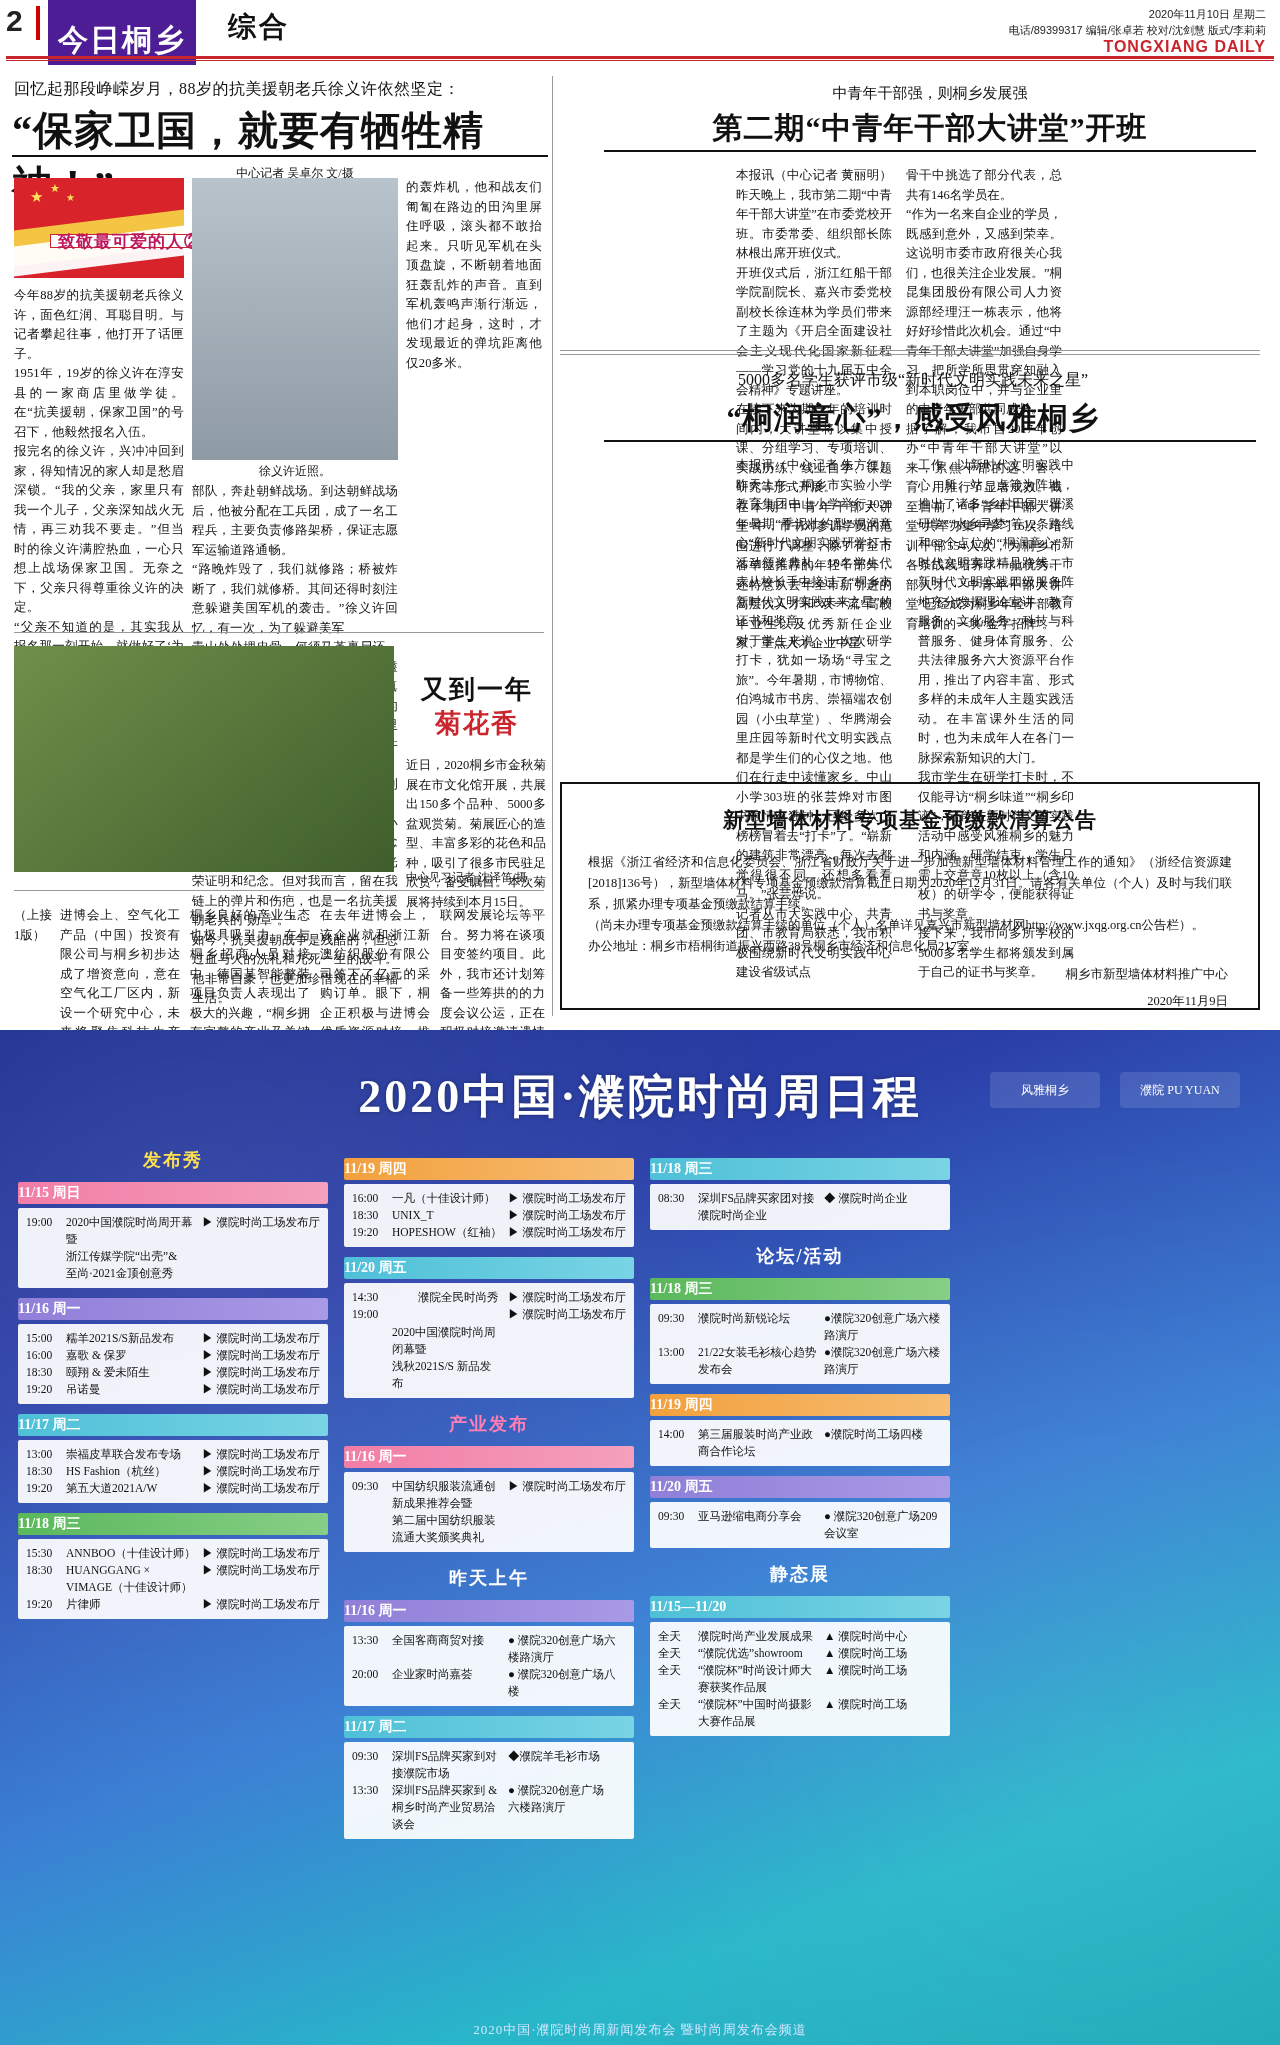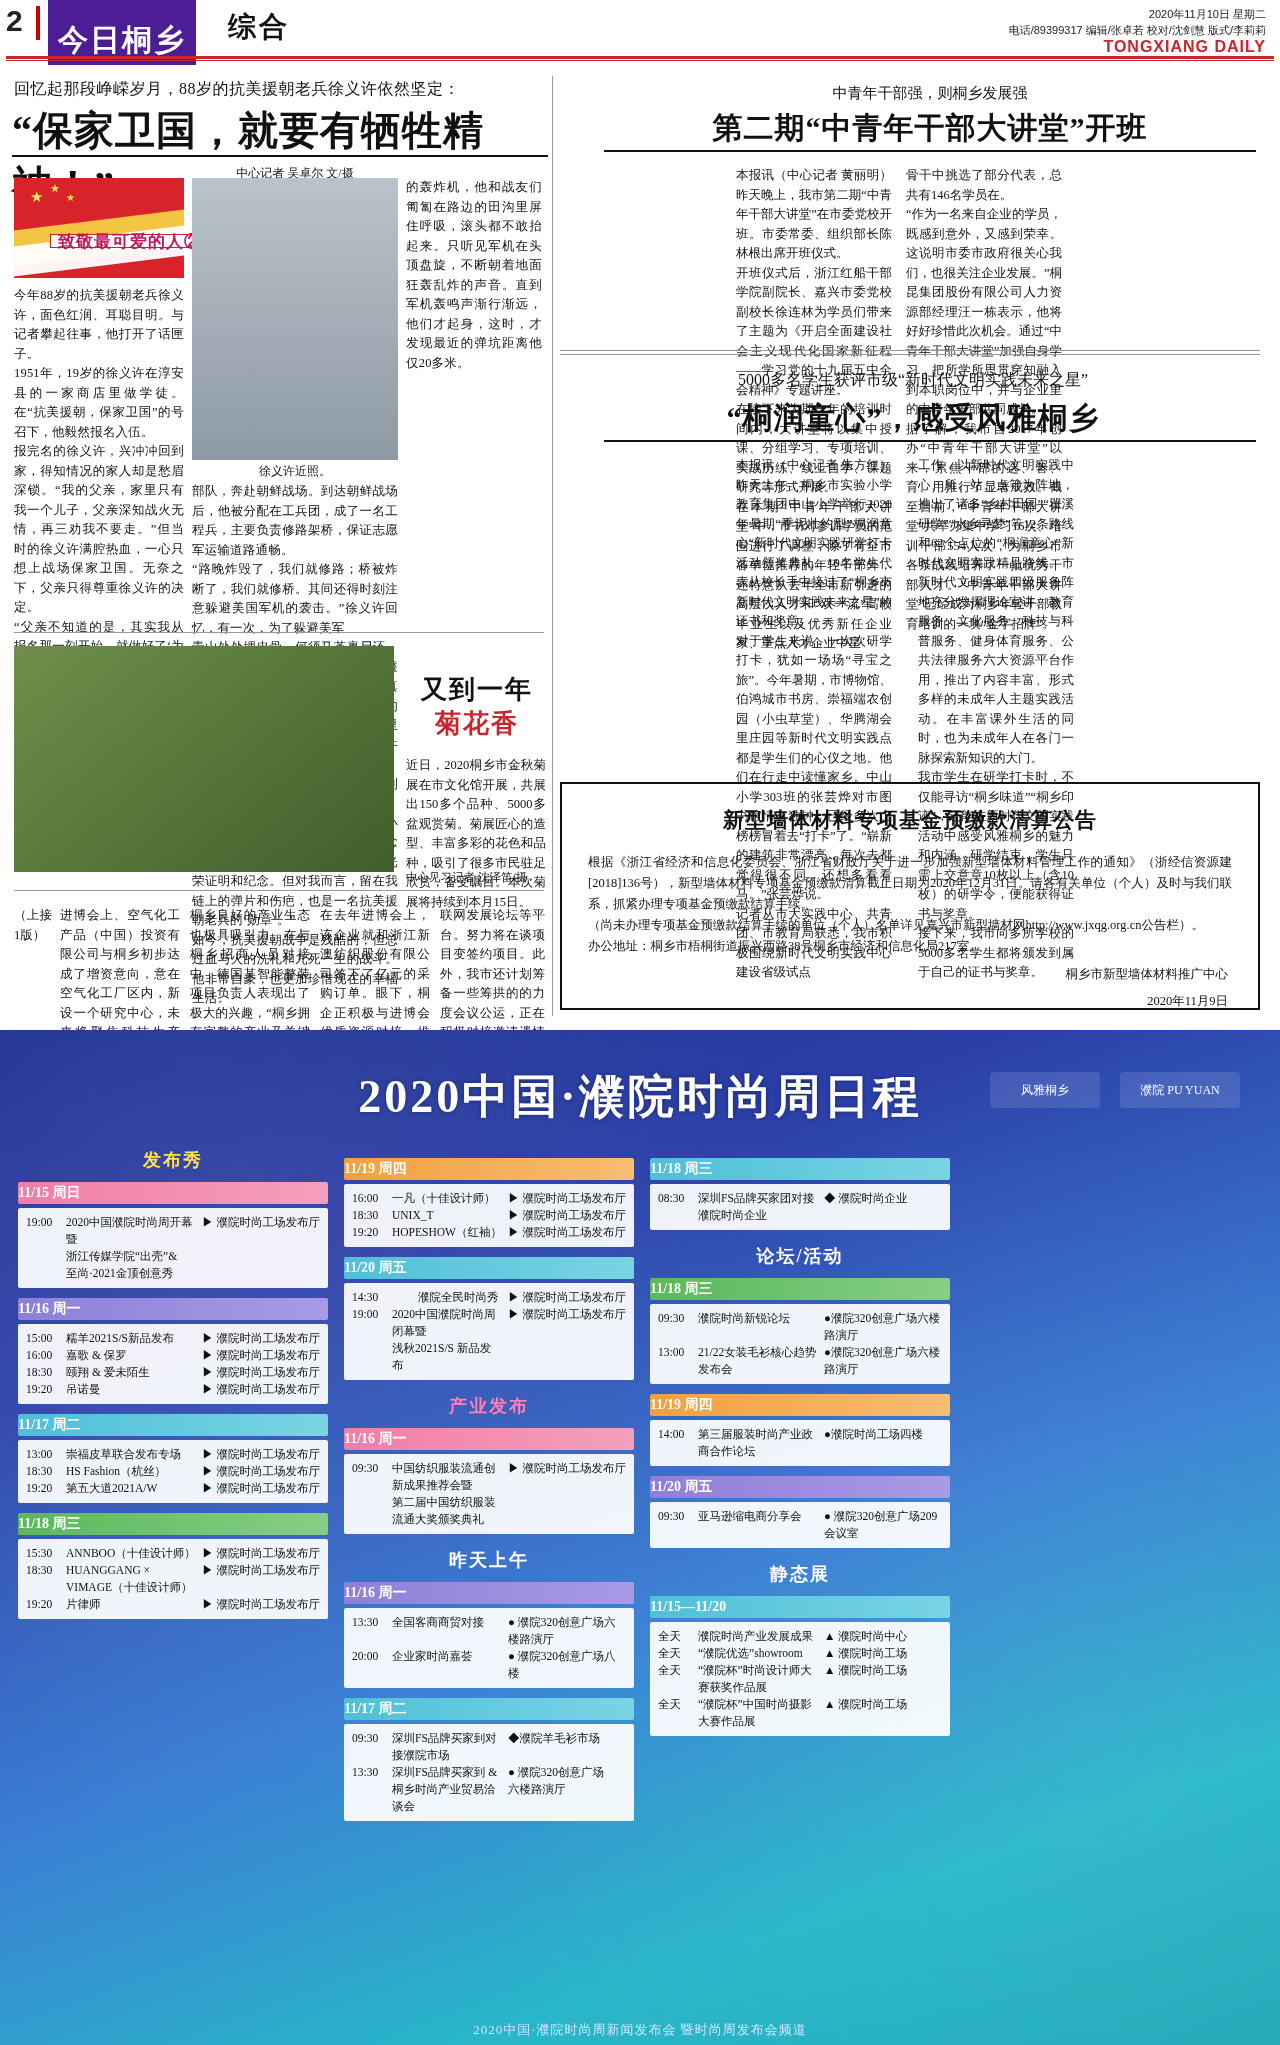--- a/index.html
+++ b/index.html
@@ -356,21 +356,21 @@
           </div>
           <div class="date-bar v3">11/20  周五</div>
           <div class="block">
             <div class="row">
               <div class="t">14:30</div>
               <div class="n" style="white-space: pre-line; margin-left: 26px;">濮院全民时尚秀</div>
               <div class="v" style="white-space: pre-line;">▶ 濮院时尚工场发布厅</div>
             </div>
             <div class="row">
               <div class="t">19:00</div>
-              <div class="n" style="white-space: pre-line;">2020中国濮院时尚周闭幕暨
+              <div class="n" style="white-space: pre-line; margin-top: 18px;">2020中国濮院时尚周闭幕暨
 浅秋2021S/S 新品发布</div>
               <div class="v" style="white-space: pre-line;">▶ 濮院时尚工场发布厅</div>
             </div>
           </div>
           <div class="cat-head pink" style="margin-top: 14px;">产业发布</div>
           <div class="date-bar ">11/16  周一</div>
           <div class="block">
             <div class="row">
               <div class="t">09:30</div>
               <div class="n" style="white-space: pre-line;">中国纺织服装流通创新成果推荐会暨

